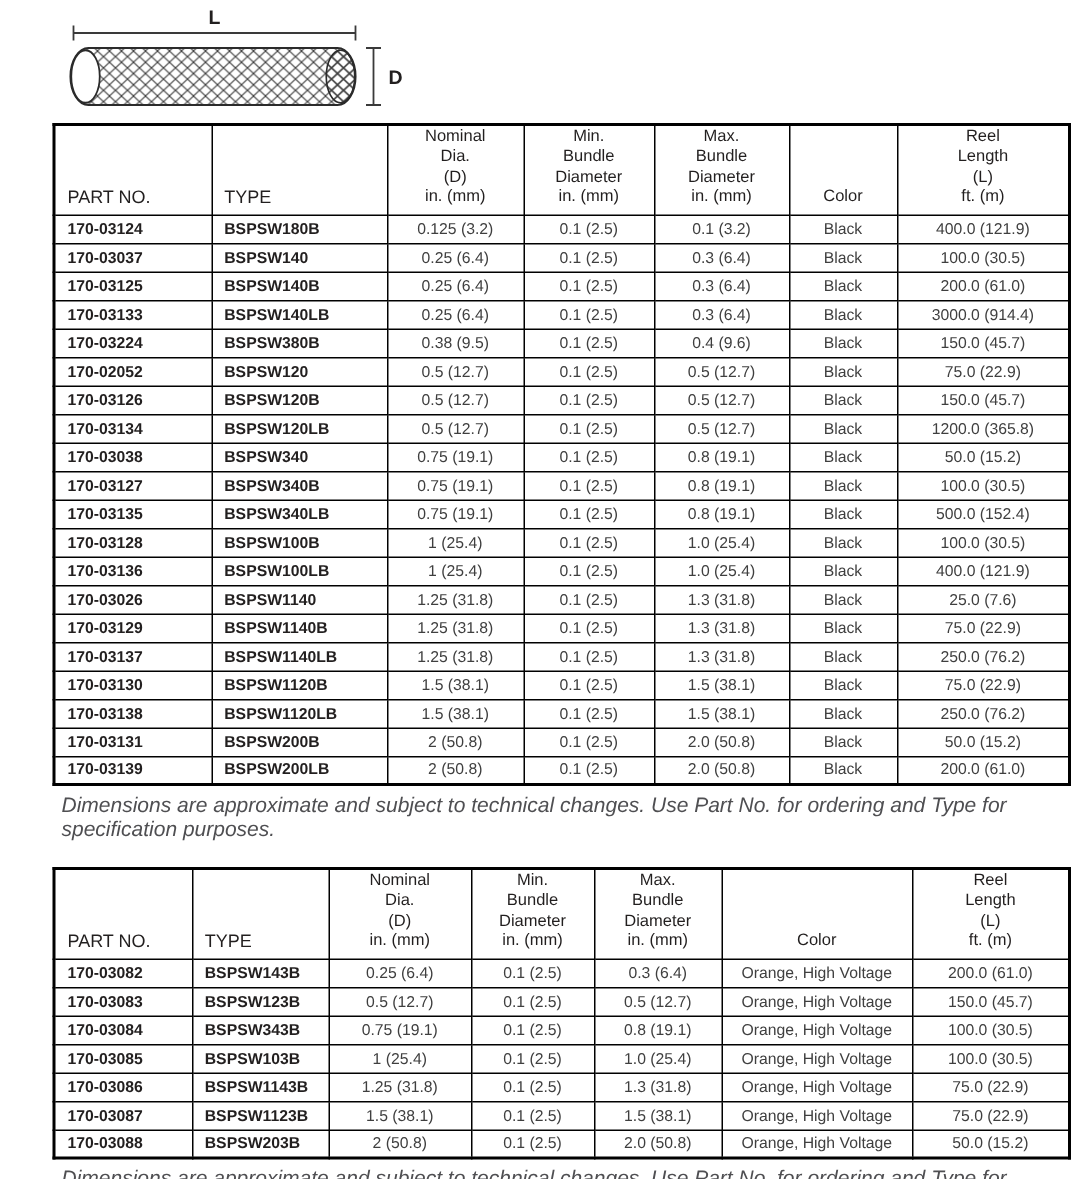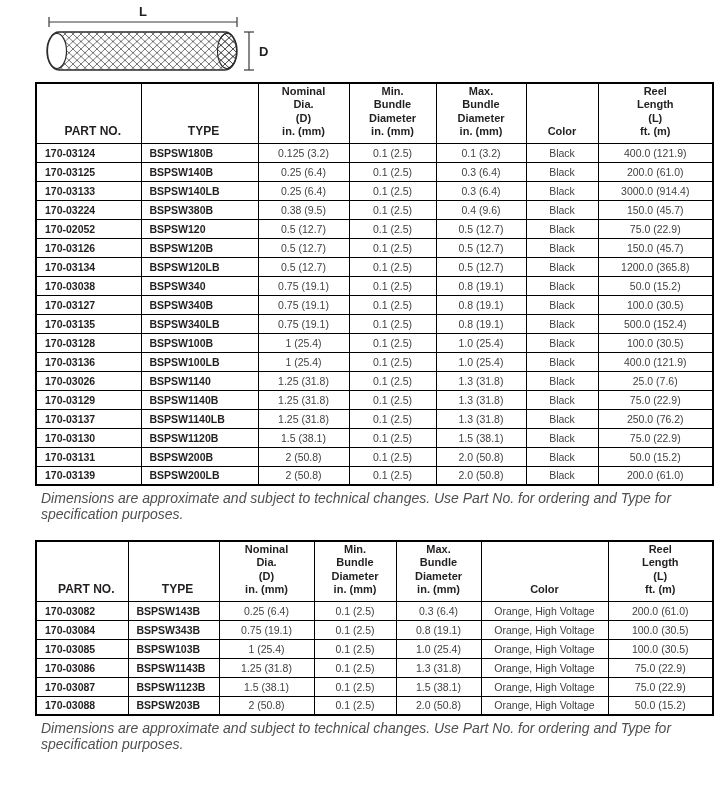--- a/index.html
+++ b/index.html
@@ -7,23 +7,23 @@
   .content { position:absolute; left:35px; top:4px; width:677px; }
 
   .diagram-wrap { height:78px; margin-left:2px; }
 
   table.spec-table { width:677px; border-collapse:collapse; table-layout:fixed; border:2px solid #000; }
   table.spec-table th, table.spec-table td { border:1px solid #000; }
   table.spec-table thead tr { height:60px; }
   table.spec-table tbody tr { height:19px;margin-left:34px; }
   table.spec-table th {
     vertical-align:bottom; text-align:center; white-space:pre-line;
-    font-weight:700; font-size:11px; line-height:1.22; color:#221f1f; padding-bottom:4px;
+    font-weight:400; font-size:11px; line-height:1.22; color:#221f1f; padding-bottom:4px;
   }
-  table.spec-table th.left { text-align:center; padding-left:8px; font-size:12px; }
+  table.spec-table th.left { text-align:left; padding-left:8px; font-size:12px; }
   table.spec-table td {
     text-align:center; font-size:10.5px; color:#3f3f3f; vertical-align:middle;
   }
   table.spec-table td:first-child,
   table.spec-table td:nth-child(2) {
     text-align:left; font-weight:700; color:#221f1f; padding-left:8px;
   }
   .footnote {
     font-style:italic; font-size:14px; color:#4f4f52; margin:4px 0 0 6px;
   }
@@ -101,20 +101,29 @@
         <tr>
           <td>170-03124</td>
           <td>BSPSW180B</td>
           <td>0.125 (3.2)</td>
           <td>0.1 (2.5)</td>
           <td>0.1 (3.2)</td>
           <td>Black</td>
           <td>400.0 (121.9)</td>
         </tr>
         <tr>
+          <td>170-03037</td>
+          <td>BSPSW140</td>
+          <td>0.25 (6.4)</td>
+          <td>0.1 (2.5)</td>
+          <td>0.3 (6.4)</td>
+          <td>Black</td>
+          <td>100.0 (30.5)</td>
+        </tr>
+        <tr>
           <td>170-03125</td>
           <td>BSPSW140B</td>
           <td>0.25 (6.4)</td>
           <td>0.1 (2.5)</td>
           <td>0.3 (6.4)</td>
           <td>Black</td>
           <td>200.0 (61.0)</td>
         </tr>
         <tr>
           <td>170-03133</td>
@@ -234,20 +243,29 @@
           <td>250.0 (76.2)</td>
         </tr>
         <tr>
           <td>170-03130</td>
           <td>BSPSW1120B</td>
           <td>1.5 (38.1)</td>
           <td>0.1 (2.5)</td>
           <td>1.5 (38.1)</td>
           <td>Black</td>
           <td>75.0 (22.9)</td>
+        </tr>
+        <tr>
+          <td>170-03138</td>
+          <td>BSPSW1120LB</td>
+          <td>1.5 (38.1)</td>
+          <td>0.1 (2.5)</td>
+          <td>1.5 (38.1)</td>
+          <td>Black</td>
+          <td>250.0 (76.2)</td>
         </tr>
         <tr>
           <td>170-03131</td>
           <td>BSPSW200B</td>
           <td>2 (50.8)</td>
           <td>0.1 (2.5)</td>
           <td>2.0 (50.8)</td>
           <td>Black</td>
           <td>50.0 (15.2)</td>
         </tr>
@@ -303,20 +321,29 @@
         <tr>
           <td>170-03082</td>
           <td>BSPSW143B</td>
           <td>0.25 (6.4)</td>
           <td>0.1 (2.5)</td>
           <td>0.3 (6.4)</td>
           <td>Orange, High Voltage</td>
           <td>200.0 (61.0)</td>
         </tr>
         <tr>
+          <td>170-03083</td>
+          <td>BSPSW123B</td>
+          <td>0.5 (12.7)</td>
+          <td>0.1 (2.5)</td>
+          <td>0.5 (12.7)</td>
+          <td>Orange, High Voltage</td>
+          <td>150.0 (45.7)</td>
+        </tr>
+        <tr>
           <td>170-03084</td>
           <td>BSPSW343B</td>
           <td>0.75 (19.1)</td>
           <td>0.1 (2.5)</td>
           <td>0.8 (19.1)</td>
           <td>Orange, High Voltage</td>
           <td>100.0 (30.5)</td>
         </tr>
         <tr>
           <td>170-03085</td>

